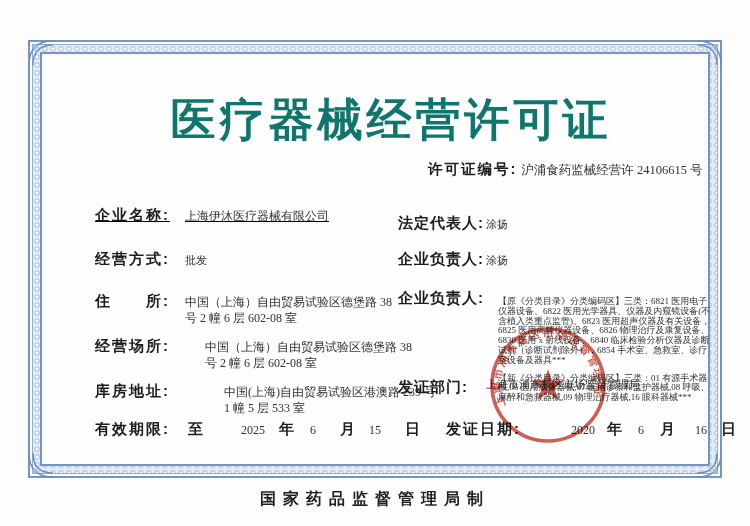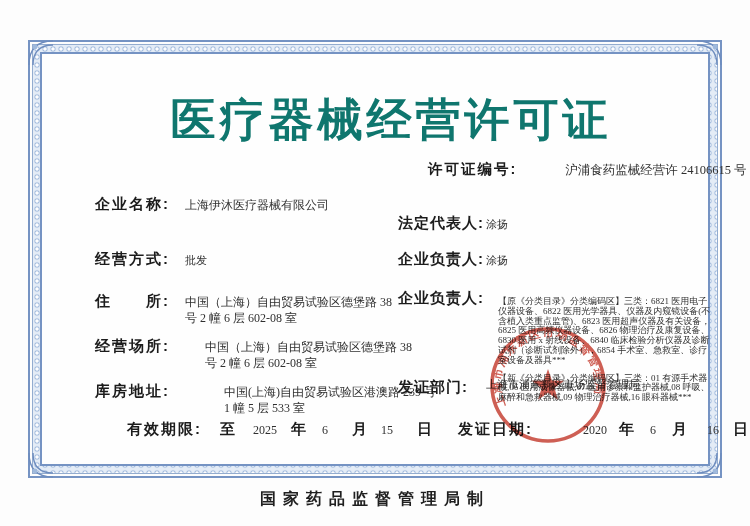--- a/index.html
+++ b/index.html
@@ -30,45 +30,45 @@
   .title{
     position:absolute;left:0;top:74px;width:750px;margin:16px;text-align:center;
     font-size:45px;font-weight:bold;letter-spacing:4px;color:#0f766e;
   }
   .row{position:absolute;display:flex;align-items:baseline;}
   .lbl{font-weight:bold;color:#1c1c1c;font-size:15px;letter-spacing:2px;white-space:nowrap;}
   .lbl-r{letter-spacing:1px;}
   .val{font-family:"Liberation Serif",serif;color:#2f2f2f;}
   .w-left{width:90px;flex:0 0 90px;}
   .w-right{width:88px;flex:0 0 88px;}
-  .r-license{left:428px;top:160px;gap:44px;}
+  .r-license{left:428px;top:160px;}
   .r-license .lbl{font-size:14.5px;}
   .r-license .val{font-size:12.5px;}
-  .r-company{left:95px;top:195px;}
+  .r-company{left:95px;top:206px;text-decoration:underline;}
   .r-legal{left:398px;top:214px;}
   .r-mode{left:95px;top:250px;}
   .r-manager{left:398px;top:250px;}
   .r-residence{left:95px;top:292px;}
   .r-premises{left:95px;top:337px;gap:20px;}
   .r-warehouse{left:95px;top:382px;gap:39px;}
   .r-scope{left:398px;top:289px;align-items:flex-start;}
   .r-dept{left:398px;top:378px;align-items:flex-start;}
   .r-dates{left:95px;top:420px;align-items:baseline;}
   .val-name{font-size:11px;}
   .val-addr{font-size:12px;line-height:16px;width:218px;}
   .val-company{font-size:12px;}
   .val-mode{font-size:11px;}
   .scope-block{width:233px;font-family:"Liberation Serif",serif;font-size:9px;line-height:9.8px;color:#2f2f2f;}
   .scope-block p{margin:8px;}
   .val-dept{font-size:11px;width:232px;line-height:13px;}
-  .d-lbl{font-weight:bold;font-size:15px;letter-spacing:2px;color:#1c1c1c;white-space:nowrap;margin-left:32px;}
+  .d-lbl{font-weight:bold;font-size:15px;letter-spacing:2px;color:#1c1c1c;white-space:nowrap;}
   .d-unit{font-weight:bold;font-size:15px;color:#1c1c1c;}
   .d-num{font-family:"Liberation Serif",serif;font-size:12px;color:#2f2f2f;}
   .d-prefix{font-weight:bold;font-size:15px;color:#1c1c1c;margin-left:18px;}
-  .g1{margin-left:18px;} .g2{margin-left:14px;} .g3{margin-left:16px;}
+  .g1{margin-left:38px;} .g2{margin-left:14px;} .g3{margin-left:16px;}
   .g4{margin-left:24px;} .g5{margin-left:14px;} .g6{margin-left:24px;}
   .g7{margin-left:26px;} .g8{margin-left:50px;} .g9{margin-left:12px;}
   .g10{margin-left:16px;} .g11{margin-left:16px;} .g12{margin-left:20px;} .g13{margin-left:14px;}
   
   .seal{position:absolute;left:486px;top:323px;opacity:.82;mix-blend-mode:multiply;}
   
   .footer{
     position:absolute;left:0;top:489px;width:750px;text-align:center;
     font-size:16px;font-weight:bold;letter-spacing:7px;color:#1f1f1f;
   }

